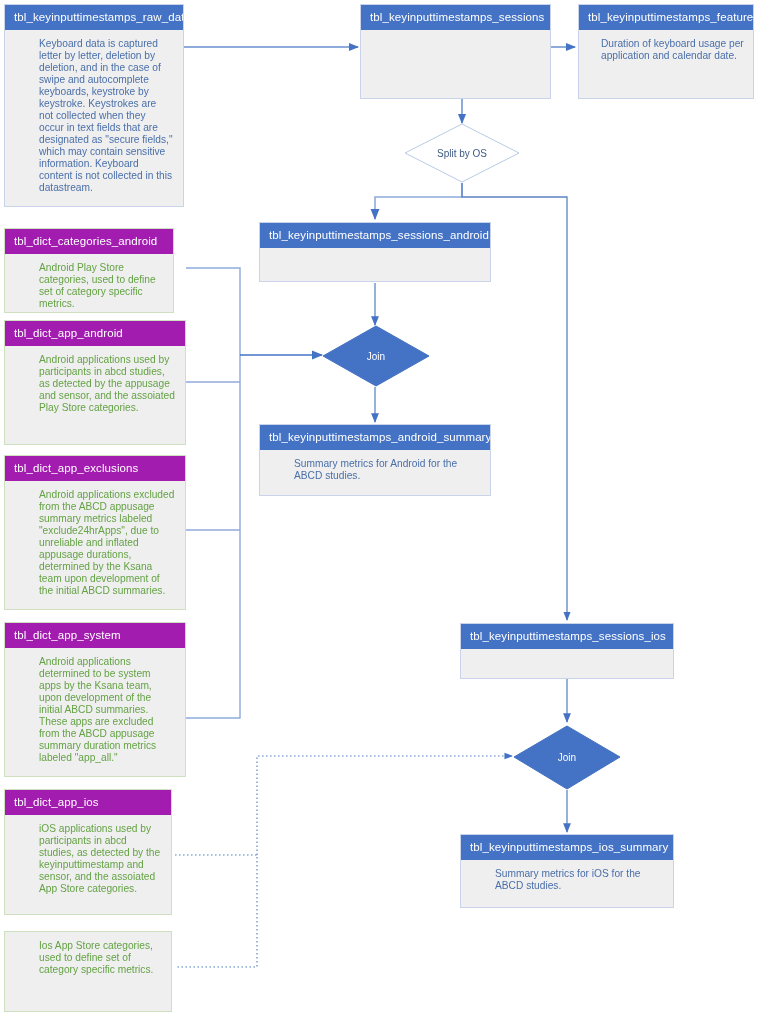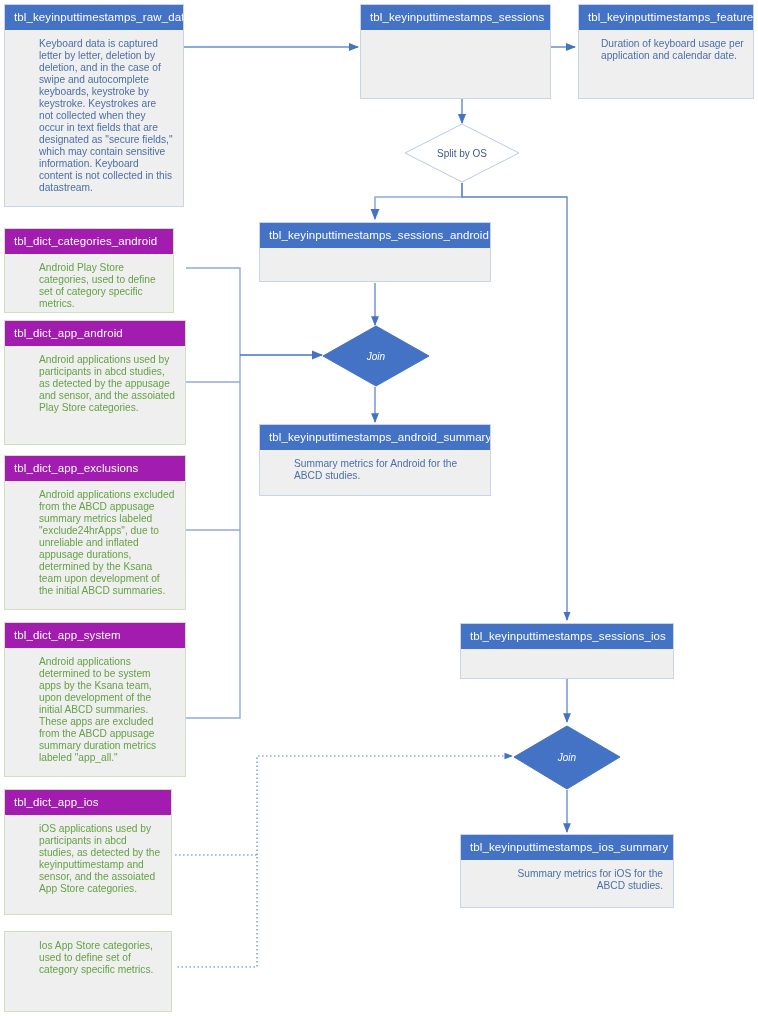--- a/index.html
+++ b/index.html
@@ -56,21 +56,21 @@
     position: absolute;
     display: flex;
     align-items: center;
     justify-content: center;
     font-size: 10px;
     text-align: right;
   }
   .diamond svg { position: absolute; left: 0; top: 0; }
   .diamond span { position: relative; z-index: 2; }
   .diamond.white span { color: #3f5b84; }
-  .diamond.filled span { color: #ffffff; font-style: italic; }
+  .diamond.filled span { color: #ffffff; }
 
   svg.links { position: absolute; left:0; top:0; width:758px; height:1016px; pointer-events: none; }
 </style>
 </head>
 <body>
 
 <div id="canvas">
 
   <svg class="links" viewBox="0 0 758 1016">
     <defs>
@@ -154,21 +154,21 @@
 
   <div class="diamond filled" style="left:513px; top:725px; width:108px; height:65px;">
     <svg width="108" height="65">
       <polygon points="54,1 107,32 54,64 1,32" fill="#4472c4" stroke="#4472c4" stroke-width="1"></polygon>
     </svg>
     <span>Join</span>
   </div>
 
   <div class="node blue" style="left:460px; top:834px; width:214px; height:74px;">
     <div class="hdr">tbl_keyinputtimestamps_ios_summary</div>
-    <div class="body" style="padding-left:34px; padding-right:10px;text-align:right;">Summary metrics for iOS  for the ABCD studies.</div>
+    <div class="body" style="padding-left:34px; padding-right:10px;">Summary metrics for iOS  for the ABCD studies.</div>
   </div>
 
   <div class="node green" style="left:4px; top:228px; width:170px; height:85px;">
     <div class="hdr">tbl_dict_categories_android</div>
     <div class="body">Android Play Store categories, used to define set of category specific metrics.</div>
   </div>
 
   <div class="node green" style="left:4px; top:320px; width:182px; height:125px;">
     <div class="hdr">tbl_dict_app_android</div>
     <div class="body">Android applications used by participants in abcd studies, as detected by the appusage and sensor, and the assoiated Play Store categories.</div>

